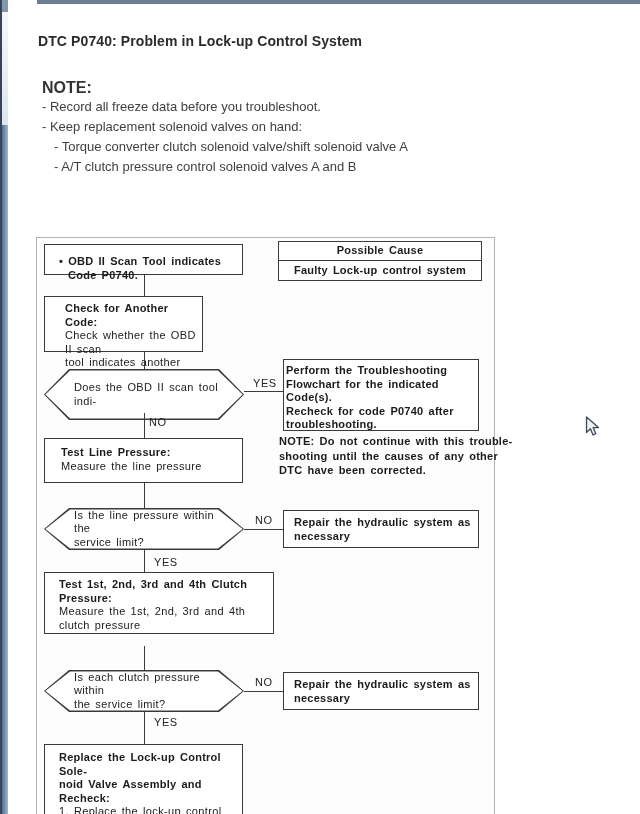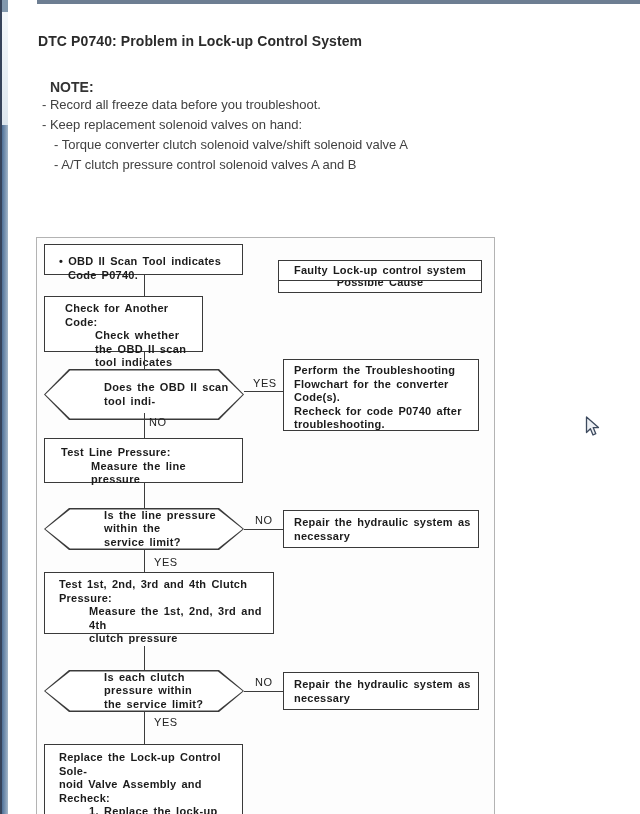--- a/index.html
+++ b/index.html
@@ -13,31 +13,31 @@
   .left-rail{position:absolute;left:0;top:0;width:8px;height:814px;background:#e9eef3;}
   .left-edge{position:absolute;left:0;top:0;width:2px;height:814px;background:#36435a;}
   .rail-cap{position:absolute;left:2px;top:0;width:6px;height:12px;background:#8298ad;}
   .rail-track{position:absolute;left:2px;top:12px;width:6px;height:113px;
     background:linear-gradient(180deg,#f3f7fa 0%,#dde6ee 100%);}
   .rail-thumb{position:absolute;left:2px;top:125px;width:6px;height:689px;
     background:linear-gradient(90deg,#4e7097 0%,#7b95b2 55%,#a5b8ca 100%);}
   
   .doc{position:absolute;left:38px;top:0;right:10px;color:#414141;}
   .title{margin:33px 0 0 0;font-size:14px;line-height:17px;font-weight:700;color:#2b2b2b;letter-spacing:.1px;}
-  .note-label{margin:29px 0 0 12px;font-size:14px;font-weight:700;color:#333;}
+  .note-label{margin:29px 0 0 4px;font-size:16px;font-weight:700;color:#333;}
   .note-line{font-size:13px;line-height:20px;color:#414141;}
   .lvl1{margin-left:4px;}
   .lvl2{margin-left:16px;}
   
   .frame{position:absolute;left:36px;top:237px;width:457px;height:600px;
     border:1px solid #b3b3b3;background:#fdfdfd;}
   .fbox{position:absolute;border:1px solid #3a3a3a;background:#fff;box-sizing:border-box;
     font-size:11px;line-height:13.5px;color:#1b1b1b;}
   .b{font-weight:700;letter-spacing:.25px;word-spacing:1.8px;}
-  .n{font-weight:700;letter-spacing:.35px;word-spacing:1.6px;margin-left:30px;}
+  .n{font-weight:400;letter-spacing:.35px;word-spacing:1.6px;}
   .vline{position:absolute;width:1px;background:#3c3c3c;}
   .hline{position:absolute;height:1px;background:#3c3c3c;}
   .lbl{position:absolute;font-size:11px;font-weight:400;letter-spacing:.6px;color:#232323;}
   
   .hex{position:absolute;}
   .hex .shape{position:absolute;inset:0;background:#3a3a3a;
     clip-path:polygon(0 50%,12.5% 0,87.5% 0,100% 50%,87.5% 100%,12.5% 100%);}
   .hex .shape-in{position:absolute;inset:1.4px;background:#fff;
     clip-path:polygon(0 50%,12.5% 0,87.5% 0,100% 50%,87.5% 100%,12.5% 100%);}
   .hex .htext{position:absolute;inset:0;display:flex;flex-direction:column;justify-content:center;
@@ -45,21 +45,21 @@
     font-size:11px;line-height:13.5px;color:#1b1b1b;}
   
   #boxA{left:7px;top:6px;width:199px;height:31px;padding:10px 6px 0 14px;}
   #boxA .lines div:nth-child(2){padding-left:9px;}
   #connA{left:107px;top:37px;height:21px;}
   #boxB{left:7px;top:58px;width:159px;height:56px;padding:5px 6px 0 20px;}
   #connB{left:107px;top:114px;height:17px;}
   #hex1{left:7px;top:131px;width:200px;height:51px;}
   #yes1{left:216px;top:139px;}
   #hline1{left:207px;top:153px;width:39px;}
-  #performBox{left:246px;top:121px;width:196px;height:72px;padding:4px 6px 0 10px;}
+  #performBox{left:246px;top:121px;width:196px;height:72px;padding:4px 6px 0 2px;}
   #no1{left:112px;top:178px;}
   #connH1{left:107px;top:175px;height:25px;}
   #boxC{left:7px;top:200px;width:199px;height:45px;padding:7px 6px 0 16px;}
   #noteR{left:242px;top:196px;width:238px;font-size:11px;line-height:14.5px;color:#1b1b1b;position:absolute;}
   #connC{left:107px;top:245px;height:25px;}
   #hex2{left:7px;top:270px;width:200px;height:42px;}
   #no2{left:218px;top:276px;}
   #hline2{left:207px;top:291px;width:39px;}
   #repair1{left:246px;top:272px;width:196px;height:38px;padding:5px 6px 0 10px;}
   #yes2{left:117px;top:318px;}
@@ -67,21 +67,21 @@
   #boxD{left:7px;top:334px;width:230px;height:62px;padding:5px 6px 0 14px;}
   #connD{left:107px;top:408px;height:24px;}
   #hex3{left:7px;top:432px;width:200px;height:42px;}
   #no3{left:218px;top:438px;}
   #hline3{left:207px;top:453px;width:39px;}
   #repair2{left:246px;top:434px;width:196px;height:38px;padding:5px 6px 0 10px;}
   #yes3{left:117px;top:478px;}
   #connH3{left:107px;top:474px;height:32px;}
   #boxE{left:7px;top:506px;width:199px;height:96px;padding:6px 6px 0 14px;}
   #boxE .body div:nth-child(2){padding-left:17px;}
-  #pcHeader{left:241px;top:3px;width:204px;height:20px;display:flex;align-items:center;justify-content:center;margin-top:32px;}
+  #pcHeader{left:241px;top:3px;width:204px;height:20px;display:flex;align-items:center;justify-content:center;}
   #pcValue{left:241px;top:22px;width:204px;height:21px;display:flex;align-items:center;justify-content:center;}
   
   .cursor{position:absolute;left:585px;top:416px;}
 </style>
 </head>
 <body>
 
 <div>
   <div class="topbar"></div>
 
@@ -125,33 +125,40 @@
         <div class="shape-in"></div>
       <div class="htext n">
           <div>Does the OBD II scan tool indi-</div>
         </div>
     </div>
     <div class="lbl" id="yes1">YES</div>
     <div class="hline" id="hline1"></div>
     <div class="fbox b" id="performBox">
       <div class="lines">
           <div>Perform the Troubleshooting</div>
-          <div>Flowchart for the converter</div>
+          <div>Flowchart for the indicated</div>
           <div>Code(s).</div>
           <div>Recheck for code P0740 after</div>
           <div>troubleshooting.</div>
         </div>
     </div>
     <div class="lbl" id="no1">NO</div>
     <div class="vline" id="connH1"></div>
 
     <div class="fbox" id="boxC">
       <div class="b">Test Line Pressure:</div>
       <div class="n">
           <div>Measure the line pressure</div>
+        </div>
+    </div>
+    <div class="b" id="noteR">
+      <div class="lines">
+          <div>NOTE:  Do not continue with this trouble-</div>
+          <div>shooting until the causes of any other</div>
+          <div>DTC have been corrected.</div>
         </div>
     </div>
     <div class="vline" id="connC"></div>
 
     <div class="hex" id="hex2">
       <div class="shape"></div>
         <div class="shape-in"></div>
       <div class="htext n">
           <div>Is the line pressure within the</div>
           <div>service limit?</div>

